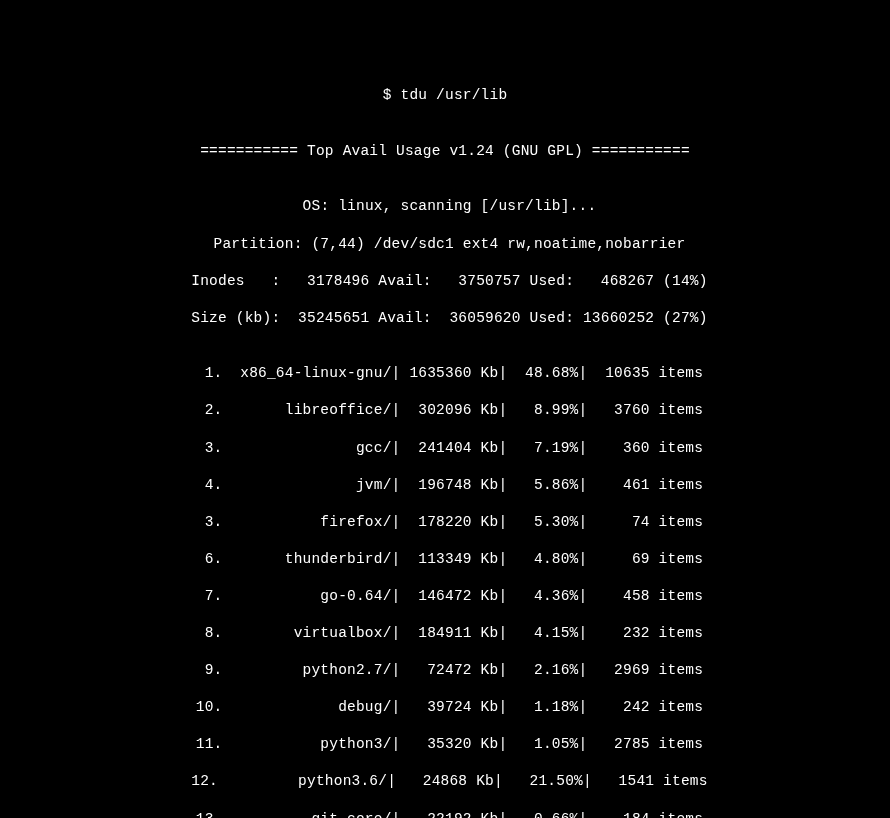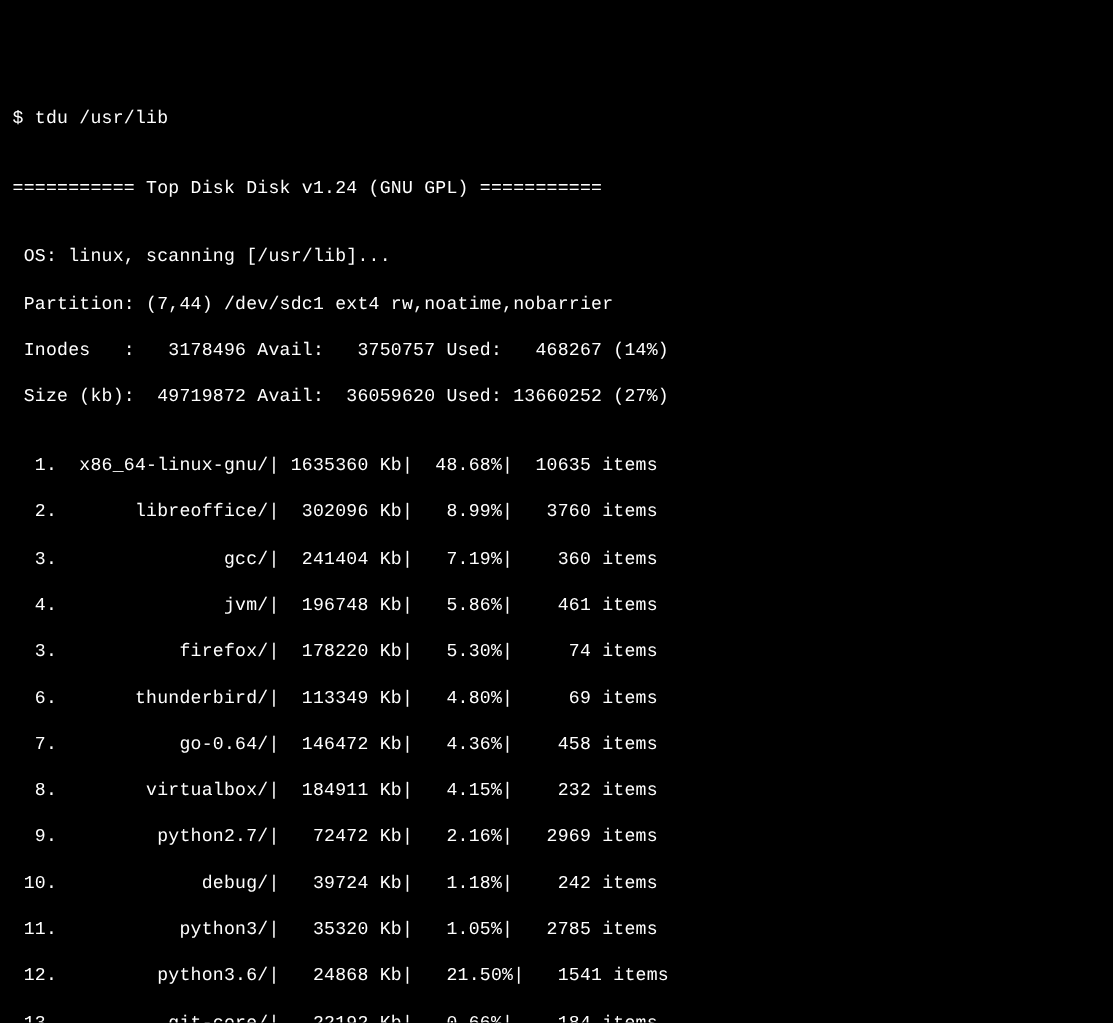--- a/index.html
+++ b/index.html
@@ -14,35 +14,36 @@
       font-size: 14.5px;
       line-height: 1.28;
       padding: 12px 10px;
       width: 890px;
       height: 818px;
       white-space: pre;
       letter-spacing: 0.2px;
     }
     .line {
       white-space: pre;
+      text-align: center;
     }
   </style>
 </head>
 <body>
 
 
 
 <div class="line">$ tdu /usr/lib</div>
 <div class="line"></div>
-<div class="line">=========== Top Disk Disk v1.24 (GNU GPL) ===========</div>
+<div class="line">=========== Top Avail Usage v1.24 (GNU GPL) ===========</div>
 <div class="line"></div>
 <div class="line"> OS: linux, scanning [/usr/lib]...</div>
 <div class="line"> Partition: (7,44) /dev/sdc1 ext4 rw,noatime,nobarrier</div>
 <div class="line"> Inodes   :   3178496 Avail:   3750757 Used:   468267 (14%)</div>
-<div class="line"> Size (kb):  49719872 Avail:  36059620 Used: 13660252 (27%)</div>
+<div class="line"> Size (kb):  35245651 Avail:  36059620 Used: 13660252 (27%)</div>
 <div class="line"></div>
 <div class="line">  1.  x86_64-linux-gnu/| 1635360 Kb|  48.68%|  10635 items</div>
 <div class="line">  2.       libreoffice/|  302096 Kb|   8.99%|   3760 items</div>
 <div class="line">  3.               gcc/|  241404 Kb|   7.19%|    360 items</div>
 <div class="line">  4.               jvm/|  196748 Kb|   5.86%|    461 items</div>
 <div class="line">  3.           firefox/|  178220 Kb|   5.30%|     74 items</div>
 <div class="line">  6.       thunderbird/|  113349 Kb|   4.80%|     69 items</div>
 <div class="line">  7.           go-0.64/|  146472 Kb|   4.36%|    458 items</div>
 <div class="line">  8.        virtualbox/|  184911 Kb|   4.15%|    232 items</div>
 <div class="line">  9.         python2.7/|   72472 Kb|   2.16%|   2969 items</div>

